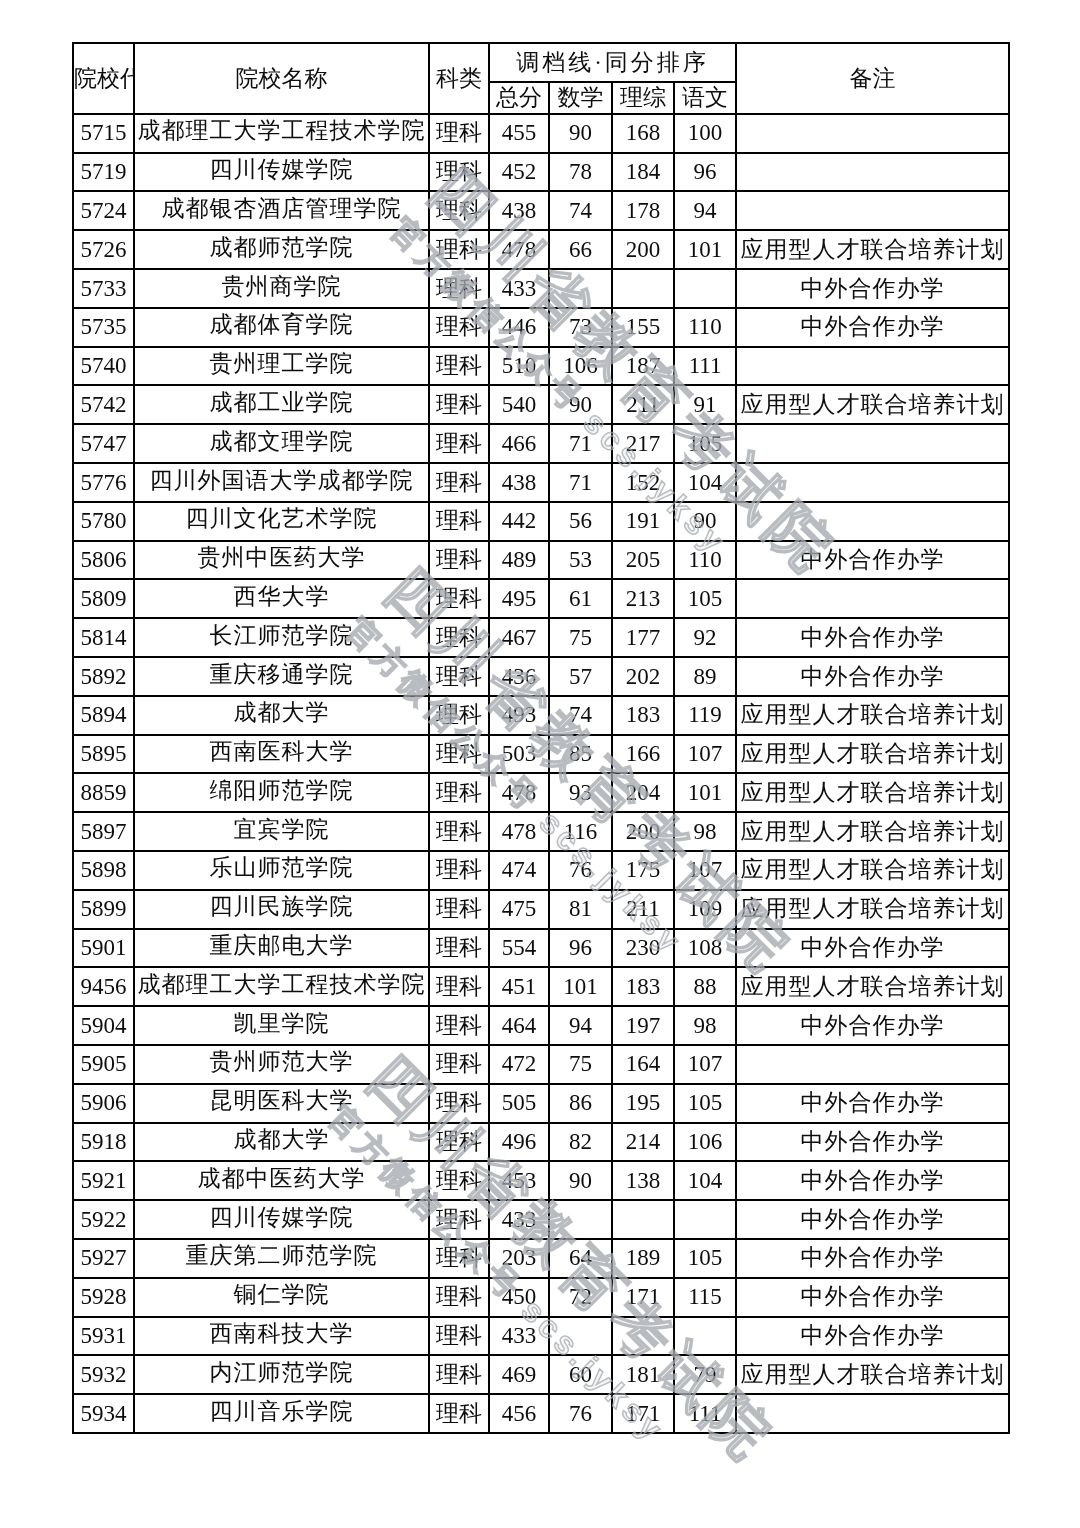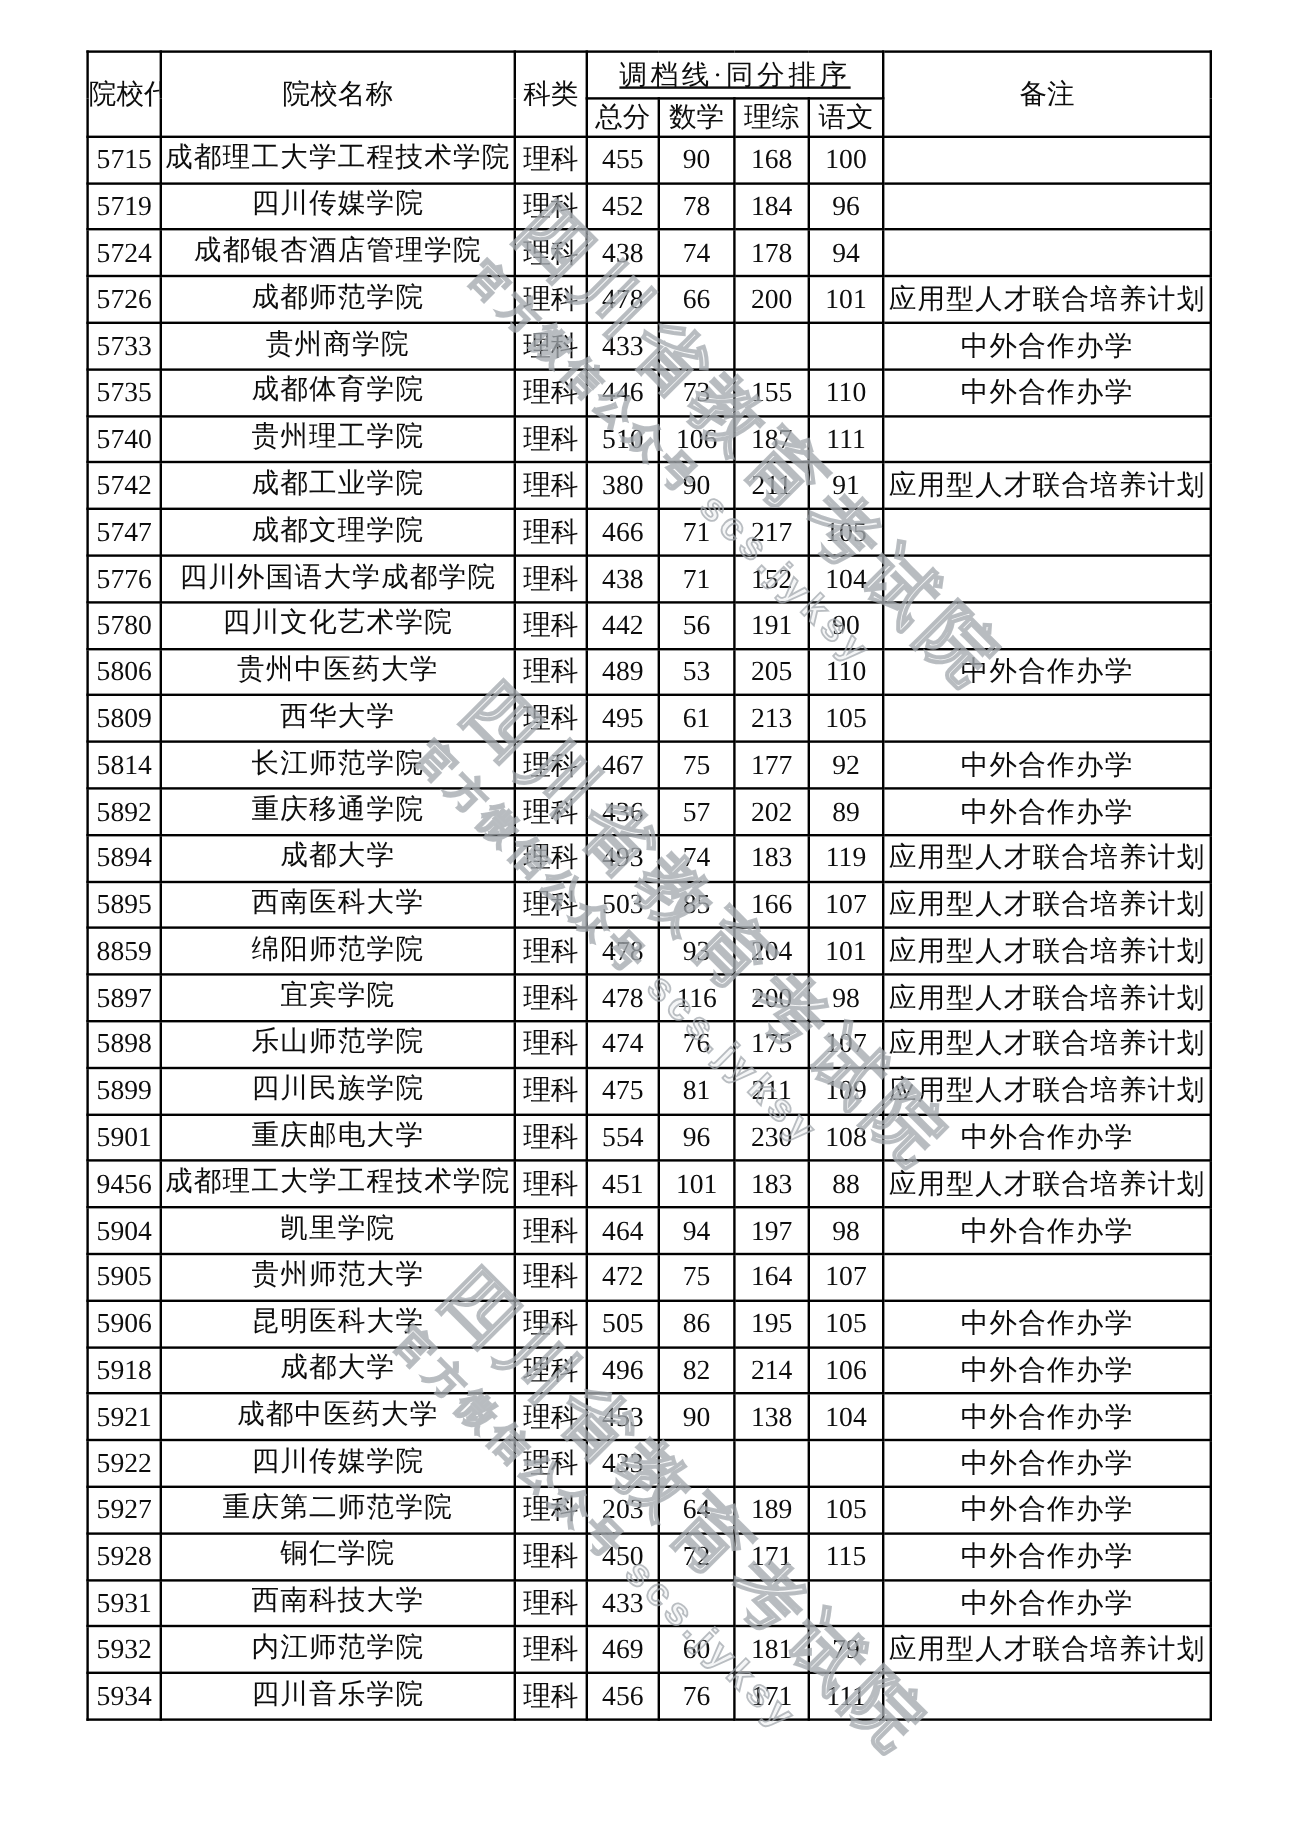--- a/index.html
+++ b/index.html
@@ -27,21 +27,21 @@
     text-align:center;
     vertical-align:middle;
     padding:0;
     line-height:1.3;
     overflow:hidden;
     white-space:nowrap;
   }
   thead tr.hr1 th{height:37px;}
   thead tr.hr2 th{height:26px;}
   th.wrap{white-space:normal;line-height:1.25;}
-  th.group{letter-spacing:3px;text-decoration:underline;}
+  th.group{letter-spacing:3px;}
   tbody td{height:36.8px;}
   td.cell-name{
     text-align:left;
     padding-left:6px;
     letter-spacing:1px;
     font-family:Liberation Mono, monospace;
   }
   td.cell-remark{letter-spacing:1px;}
 
   
@@ -162,21 +162,21 @@
           <td class="cell-total">510</td>
           <td class="cell-math">106</td>
           <td class="cell-science">187</td>
           <td class="cell-chinese">111</td>
           <td class="cell-remark"></td>
         </tr>
         <tr>
           <td class="cell-code">5742</td>
           <td class="cell-name">成都工业学院</td>
           <td class="cell-category">理科</td>
-          <td class="cell-total">380</td>
+          <td class="cell-total">540</td>
           <td class="cell-math">90</td>
           <td class="cell-science">211</td>
           <td class="cell-chinese">91</td>
           <td class="cell-remark">应用型人才联合培养计划</td>
         </tr>
         <tr>
           <td class="cell-code">5747</td>
           <td class="cell-name">成都文理学院</td>
           <td class="cell-category">理科</td>
           <td class="cell-total">466</td>

